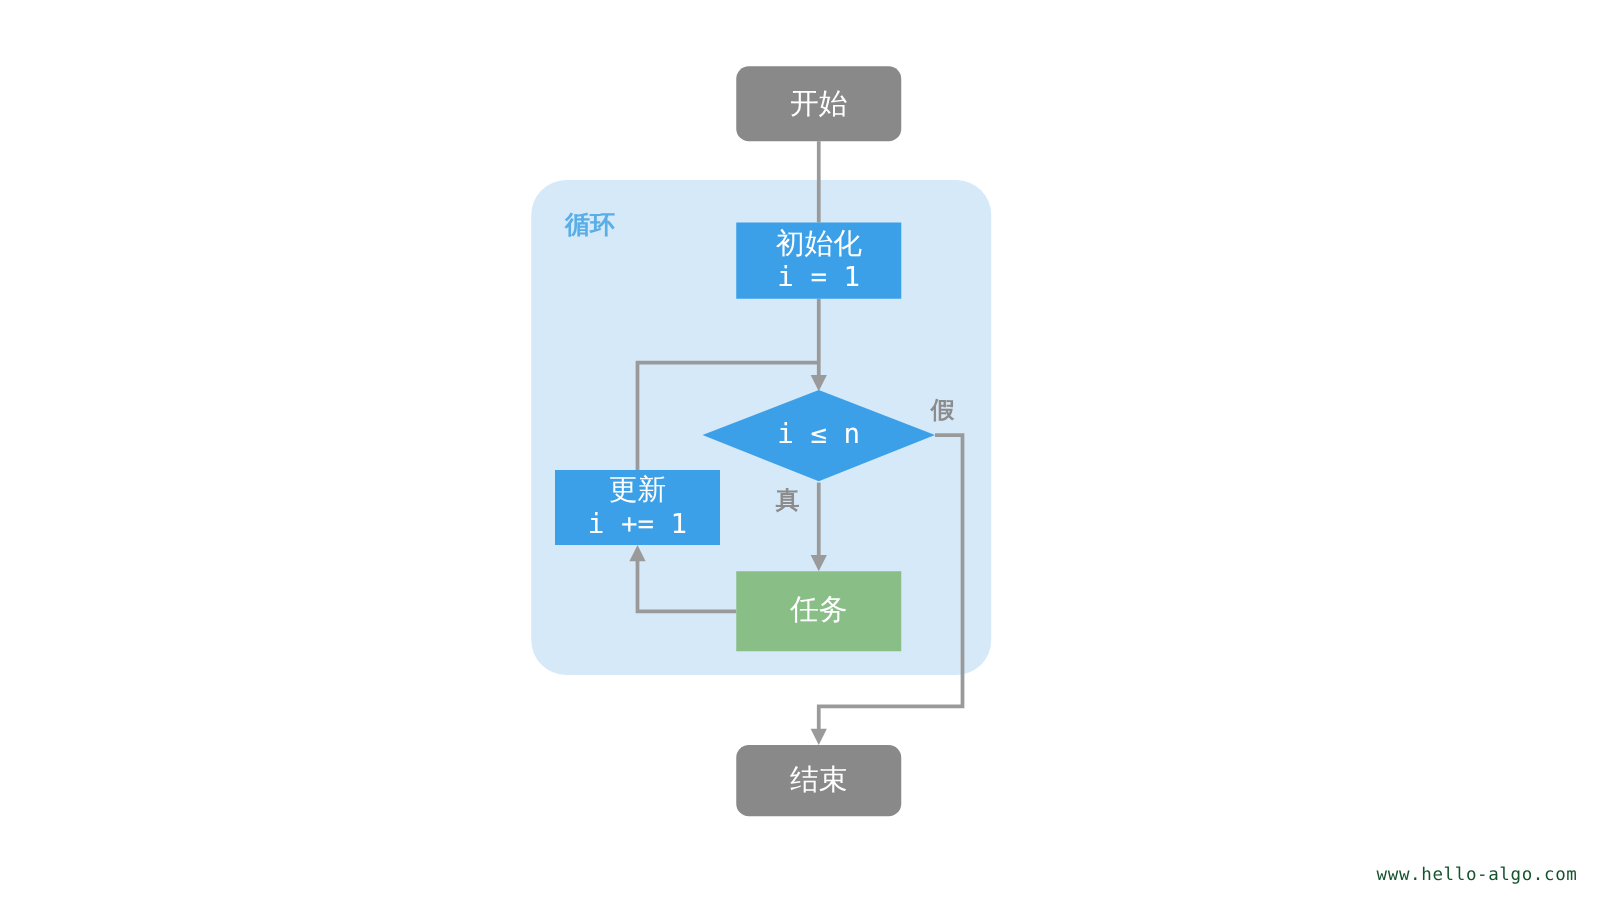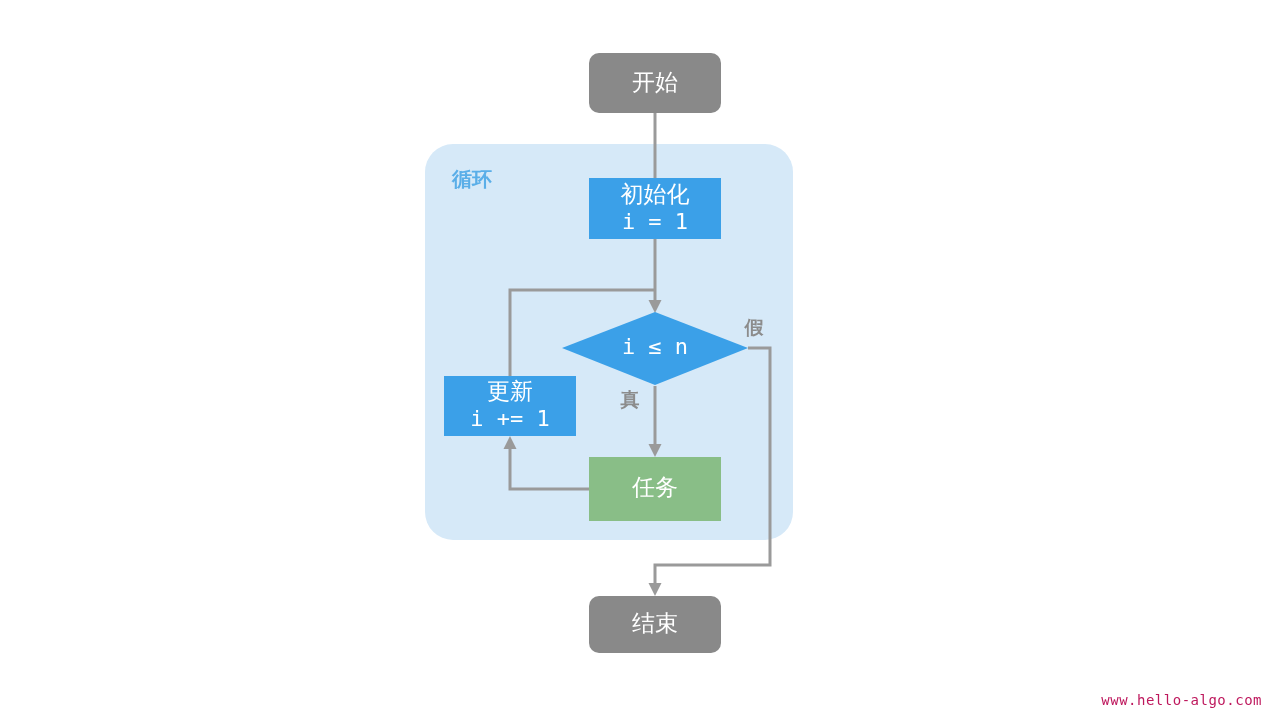--- a/index.html
+++ b/index.html
@@ -48,21 +48,21 @@
     font-family: "Liberation Sans", sans-serif;
     font-size: 20px;
     font-weight: bold;
     text-anchor: start;
     dominant-baseline: middle;
   }
   .watermark {
     position: absolute;
     right: 18px;
     bottom: 12px;
-    color: #be185d;
+    color: #14532d;
     font-family: "DejaVu Sans Mono", monospace;
     font-size: 14px;
     letter-spacing: 0.5px;
     white-space: nowrap;
   }
   .conn {
     fill: none;
     stroke: #9a9a9a;
     stroke-width: 3;
     stroke-linecap: butt;

